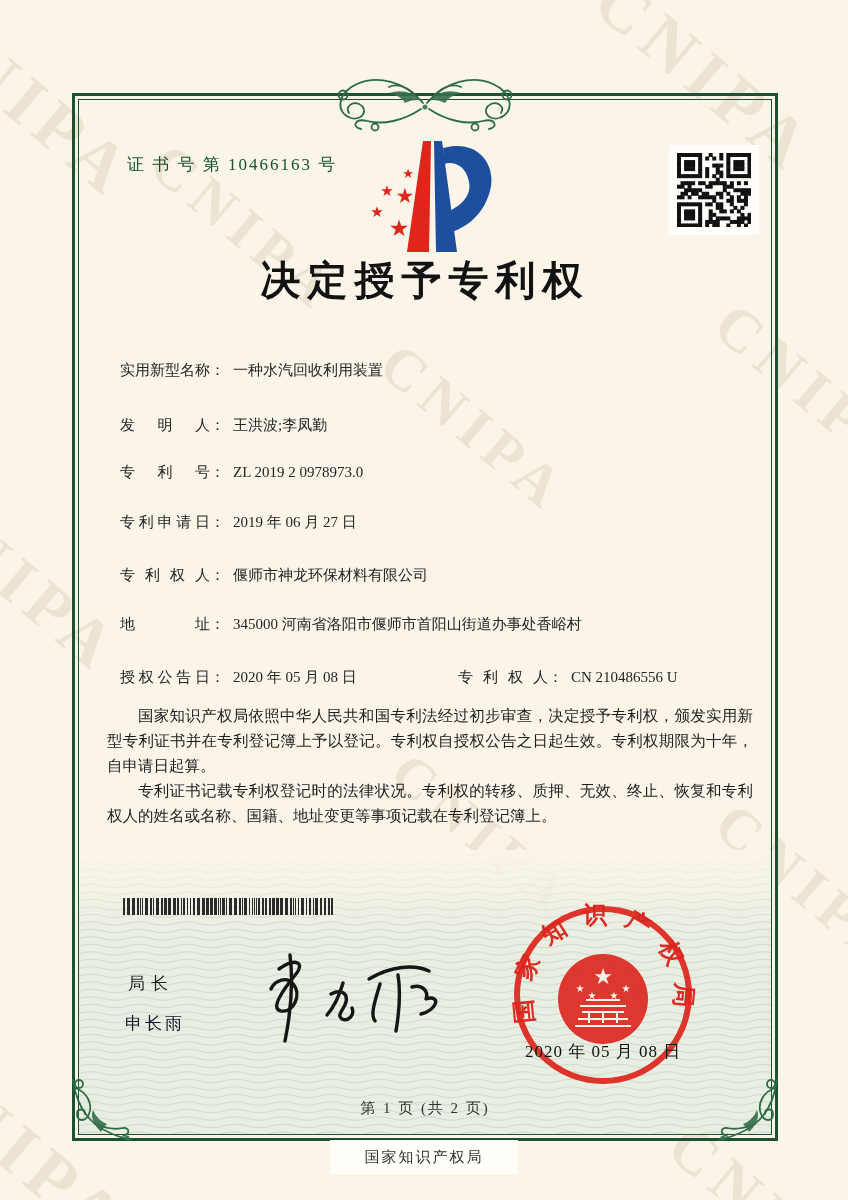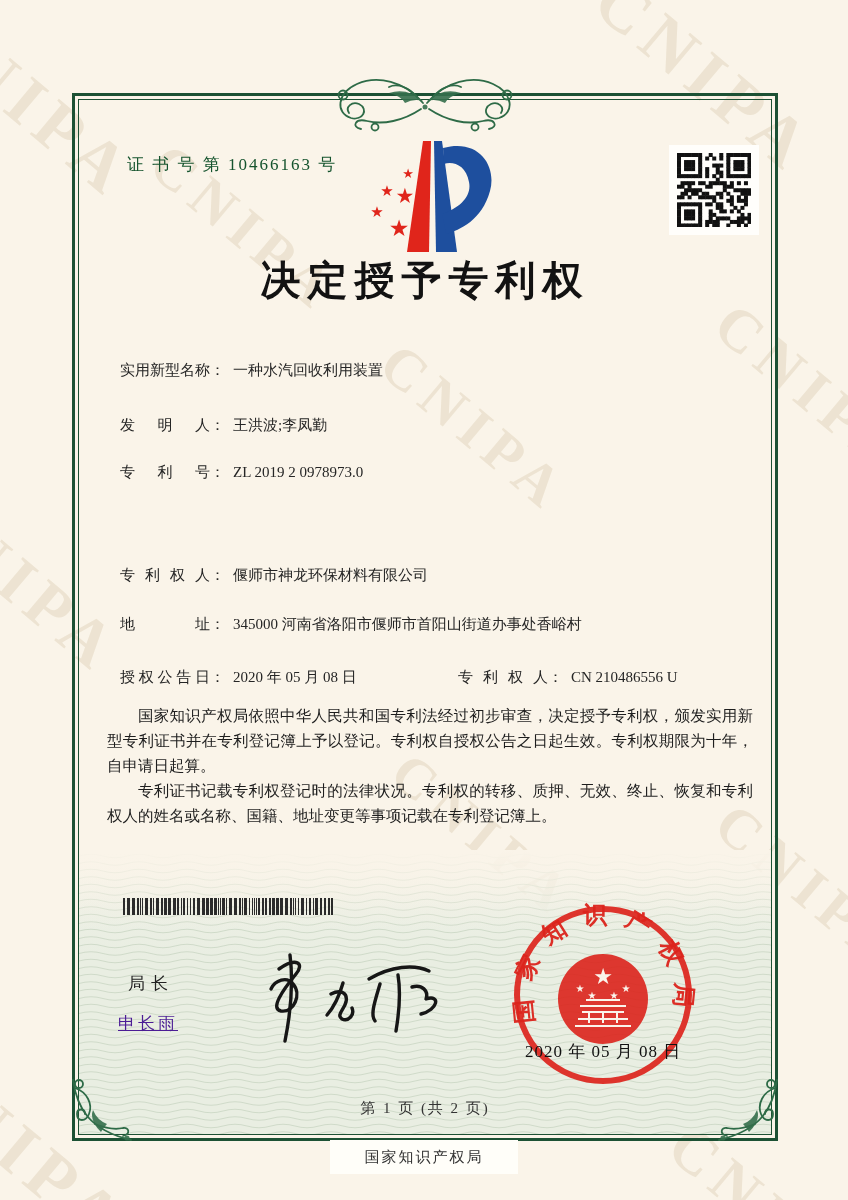--- a/index.html
+++ b/index.html
@@ -45,21 +45,21 @@
   .pair.b{left:338px;}
   .frow7{height:20px;width:640px;}
   .bodytext{
     position:absolute;left:32px;top:607px;width:646px;
     font-size:15.5px;line-height:25px;text-align:justify;color:#1e1e1e;
   }
   .bodytext p{margin:0;text-indent:2em;}
   .barcode{position:absolute;left:48px;top:802px;width:216px;height:17px;font-size:0;}
   .barcode i{display:inline-block;height:17px;}
   .sigrole{position:absolute;left:53px;top:876px;font-size:17px;letter-spacing:6px;color:#222;}
-  .signame{position:absolute;left:43px;top:916px;font-size:17px;letter-spacing:3px;color:#4c1d95;text-decoration:underline;}
+  .signame{position:absolute;left:50px;top:916px;font-size:17px;letter-spacing:3px;color:#0f172a;}
   .sigsvg{position:absolute;left:176px;top:853px;}
   .sealsvg{position:absolute;left:433px;top:804px;}
   .sealdate{
     position:absolute;left:443px;top:944px;width:170px;text-align:center;
     font-size:17px;color:#111;letter-spacing:1px;white-space:nowrap;z-index:3;
   }
   .pageinfo{position:absolute;left:0;top:1003px;width:100%;text-align:center;font-size:15px;color:#333;letter-spacing:2px;}
   .notebox{
     position:absolute;left:330px;top:1140px;width:188px;height:34px;background:#fffef9;
     text-align:center;line-height:34px;font-size:15px;color:#333;letter-spacing:2px;z-index:2;
@@ -420,20 +420,23 @@
 
   <div class="frow" style="top:265px">
     <span class="flabel">实用新型名称</span>：<span class="fval">一种水汽回收利用装置</span>
   </div>
   <div class="frow" style="top:320px">
     <span class="flabel">发明人</span>：<span class="fval">王洪波;李凤勤</span>
   </div>
   <div class="frow" style="top:367px">
     <span class="flabel">专利号</span>：<span class="fval">ZL 2019 2 0978973.0</span>
   </div>
+  <div class="frow" style="top:417px">
+    <span class="flabel">专利申请日</span>：<span class="fval">2019 年 06 月 27 日</span>
+  </div>
   <div class="frow" style="top:470px">
     <span class="flabel">专利权人</span>：<span class="fval">偃师市神龙环保材料有限公司</span>
   </div>
   <div class="frow" style="top:519px">
     <span class="flabel">地址</span>：<span class="fval">345000 河南省洛阳市偃师市首阳山街道办事处香峪村</span>
   </div>
   <div class="frow frow7" style="top:572px">
     <span class="pair a"><span class="flabel">授权公告日</span>：<span class="fval">2020 年 05 月 08 日</span></span>
     <span class="pair b"><span class="flabel">专利权人</span>：<span class="fval">CN 210486556 U</span></span>
   </div>

